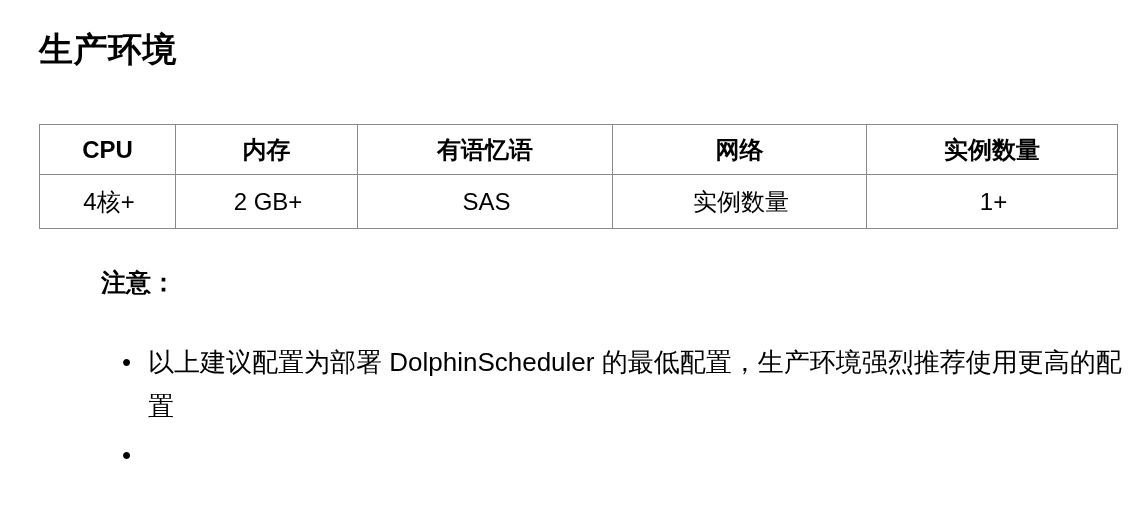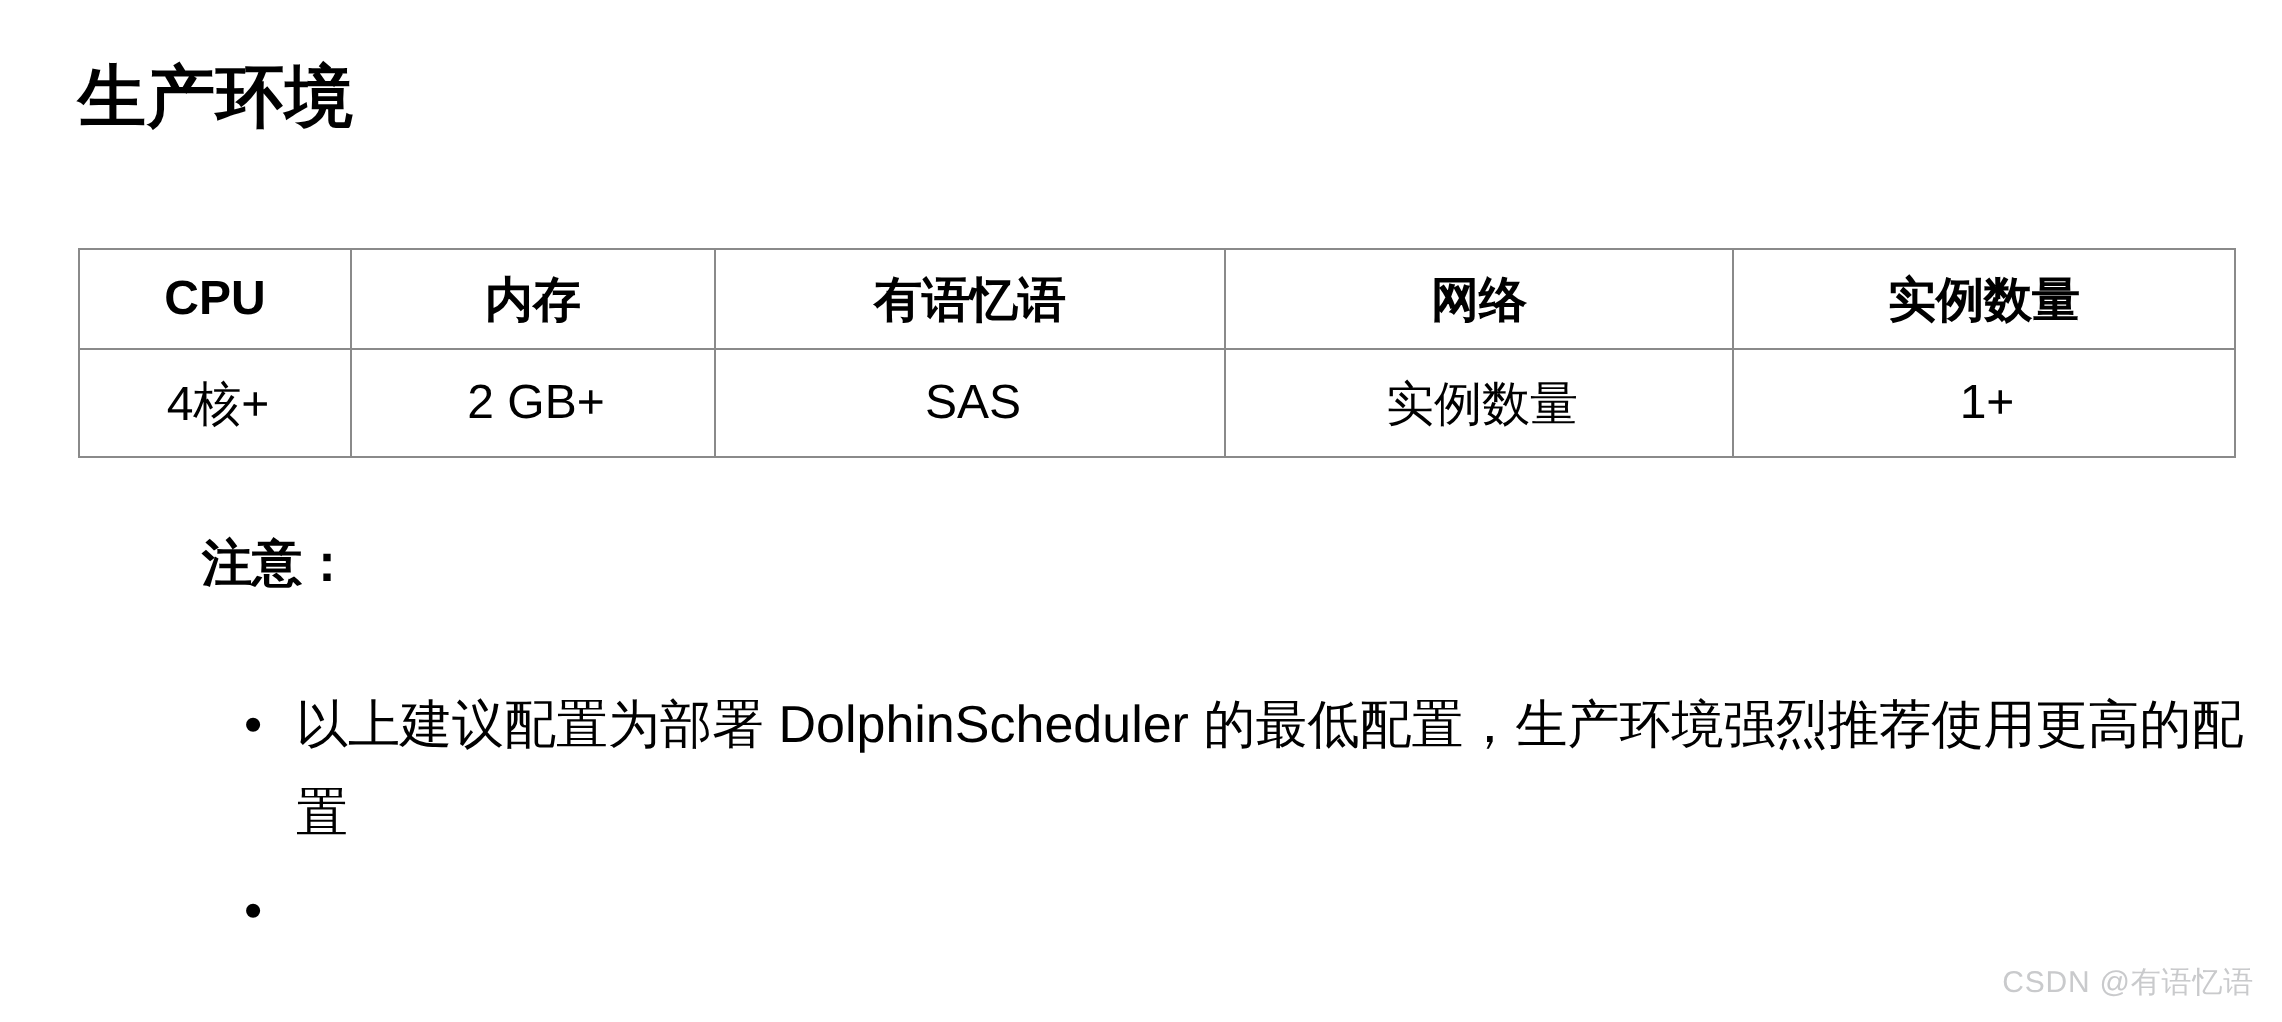--- a/index.html
+++ b/index.html
@@ -158,15 +158,14 @@
   <ul class="notes-list">
     <li>
       <span class="bullet">•</span>
       <span>以上建议配置为部署 DolphinScheduler 的最低配置，生产环境强烈推荐使用更高的配置</span>
     </li>
     <li>
       <span class="bullet">•</span>
     </li>
   </ul>
 
-  <div class="watermark">CSDN @有语忆语</div>
 
 </div>
 
 </body></html>

